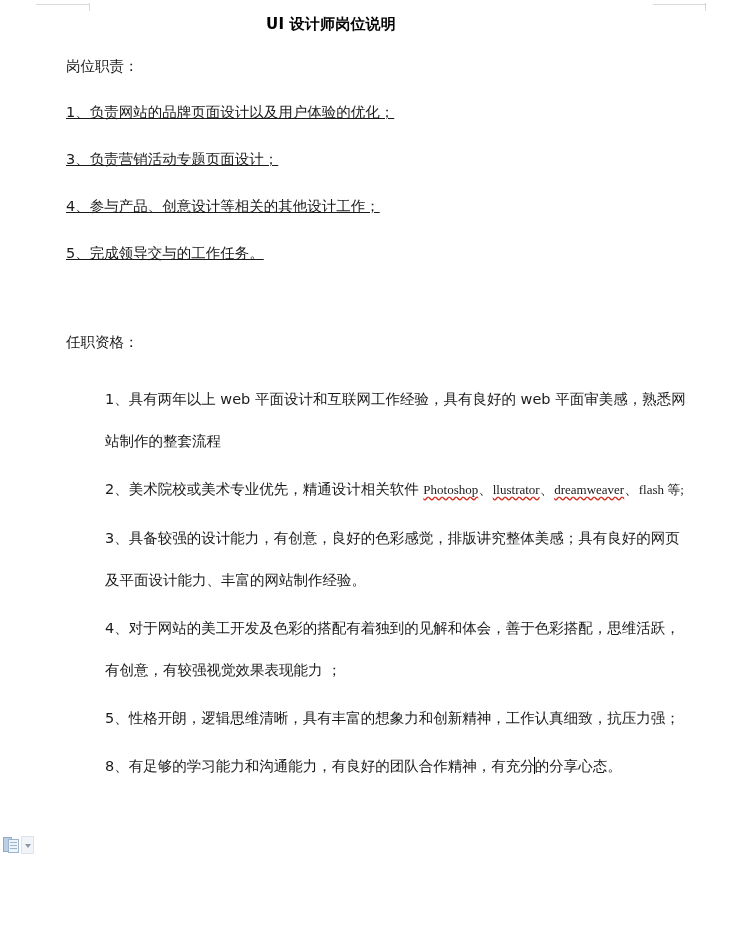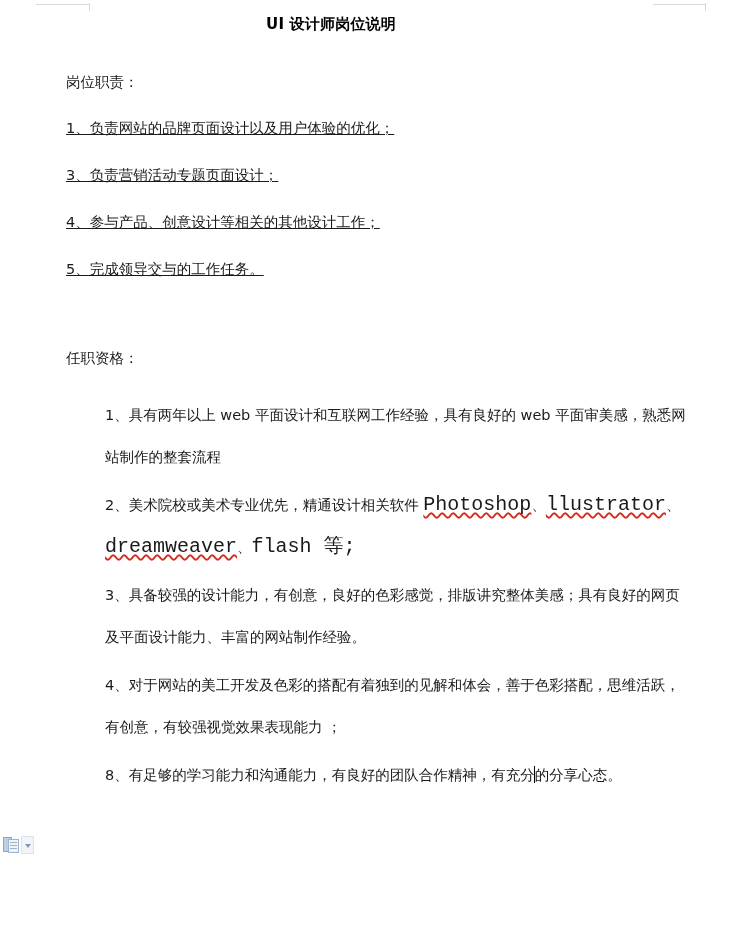--- a/index.html
+++ b/index.html
@@ -55,21 +55,21 @@
     font-size: 15px;
     letter-spacing: .2px;
     line-height: 20px;
     white-space: pre;
   }
 
   
   .body-block {
     position: absolute;
     left: 66px;
-    top: 72px;
+    top: 56px;
     width: 620px;
     font-family: "DejaVu Sans", "Liberation Sans", sans-serif;
     font-size: 14.5px;
     color: #1a1a1a;
   }
 
   .para {
     margin: 0;
     white-space: pre-wrap;
     word-break: break-word;
@@ -78,22 +78,22 @@
   
   .para.duty      { line-height: 21px; margin-bottom: 26px; text-decoration: underline; }
   .para.heading   { line-height: 21px; margin-bottom: 25px; }
   
   .para.qual      { line-height: 42px; margin-bottom: 6px; margin-left: 39px; }
 
   .spacer-block { height: 42px; }
 
   
   .latin {
-    font-family: Liberation Mono, monospace;
-    font-size: 20px;
+    font-family: Liberation Serif, serif;
+    font-size: 13px;
   }
 
   
   .spellerror {
     text-decoration: underline wavy #d42b1e;
     text-decoration-skip-ink: none;
     text-underline-offset: 2px;
   }
 
   
@@ -193,20 +193,21 @@
     <p class="para heading">任职资格：</p>
 
     <p class="para qual">1、具有两年以上 web 平面设计和互联网工作经验，具有良好的 web 平面审美感，熟悉网站制作的整套流程</p>
 
     <p class="para qual"><span>2、美术院校或美术专业优先，精通设计相关软件 </span><span class="latin spellerror">Photoshop</span><span>、</span><span class="latin spellerror">llustrator</span><span>、</span><span class="latin spellerror">dreamweaver</span><span>、</span><span class="latin">flash 等;</span></p>
 
     <p class="para qual">3、具备较强的设计能力，有创意，良好的色彩感觉，排版讲究整体美感；具有良好的网页及平面设计能力、丰富的网站制作经验。</p>
 
     <p class="para qual">4、对于网站的美工开发及色彩的搭配有着独到的见解和体会，善于色彩搭配，思维活跃，有创意，有较强视觉效果表现能力 ；</p>
 
+    <p class="para qual">5、性格开朗，逻辑思维清晰，具有丰富的想象力和创新精神，工作认真细致，抗压力强；</p>
 
     <p class="para qual"><span>8、有足够的学习能力和沟通能力，有良好的团队合作精神，有充分</span><span class="caret"></span><span>的分享心态。</span></p>
 
   </div>
 
   <div class="paste-tag">
     <span class="clip">
       <span class="board"></span>
       <span class="sheet"></span>
       <span class="line l1"></span>

